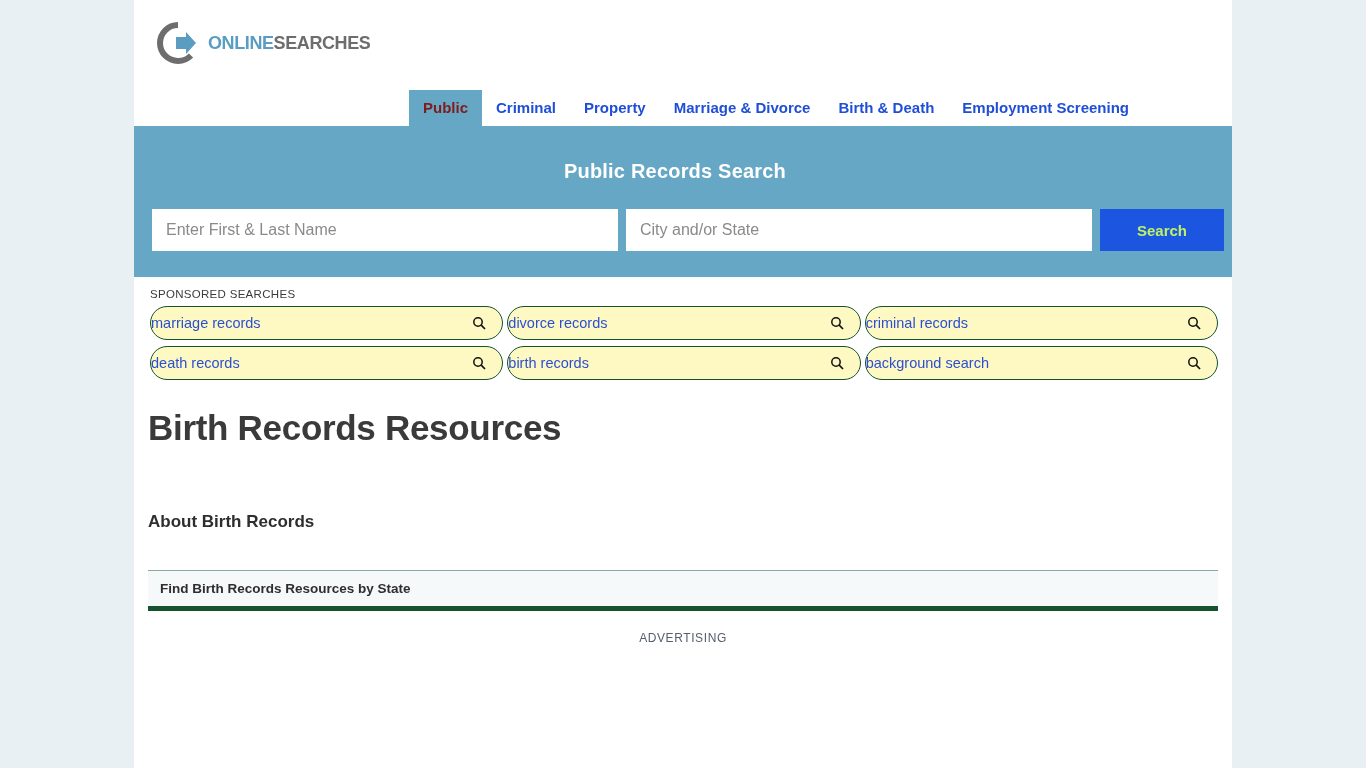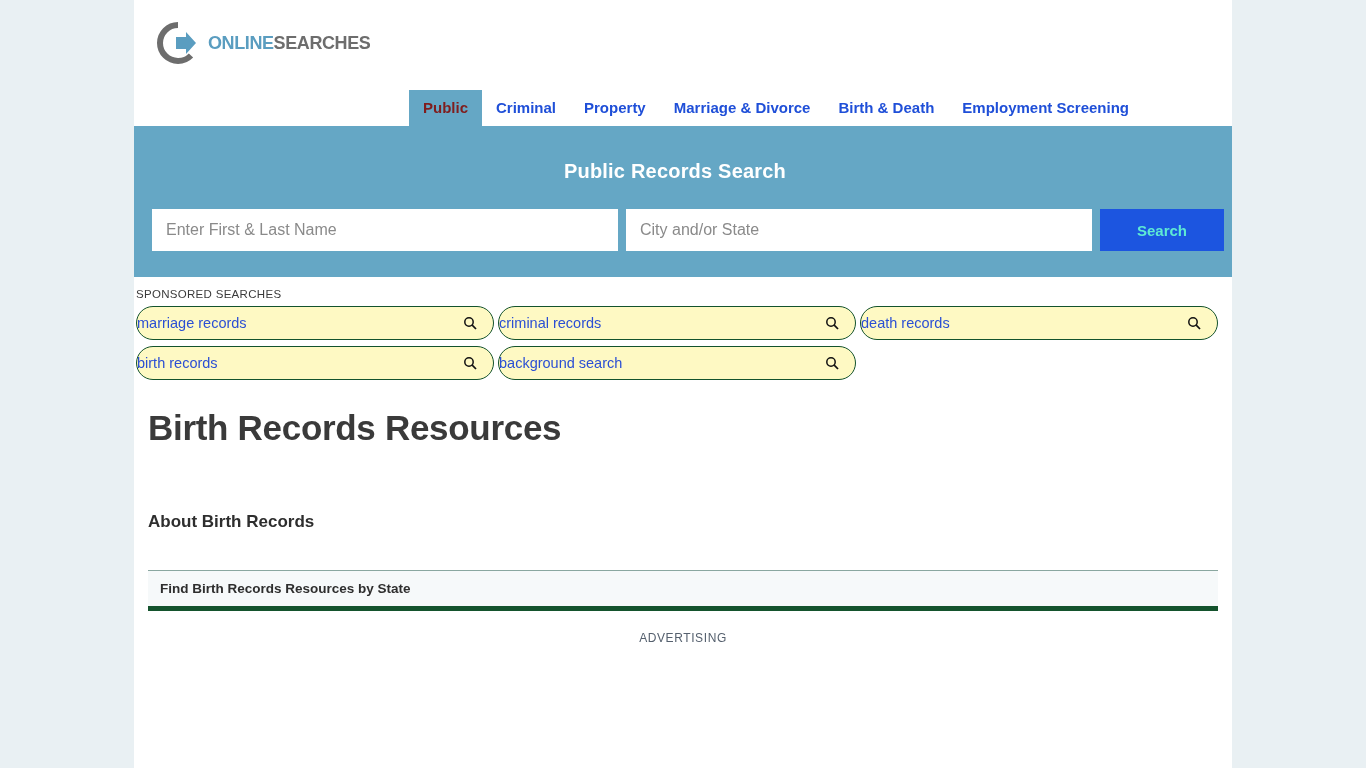--- a/index.html
+++ b/index.html
@@ -99,31 +99,31 @@
     font-family: "Liberation Sans", sans-serif;
     box-sizing: border-box;
   }
   .search-input::placeholder { color: #8a8a8a; }
   .search-input.name { flex: 0 0 466px; }
   .search-input.city { flex: 0 0 466px; }
   .search-btn {
     flex: 0 0 124px;
     height: 42px;
     background: #1c55e0;
-    color: #5eead4;
+    color: #bef264;
     border: none;
     font-size: 15px;
     font-weight: bold;
     cursor: pointer;
     font-family: "Liberation Sans", sans-serif;
   }
 
   
   .sponsored {
-    padding: 8px 14px 0 2px;
+    padding: 8px 14px 0 16px;
   }
   .sponsored-label {
     font-size: 11.5px;
     color: #3b3b3b;
     letter-spacing: 0.3px;
     margin: 3px 0 6px 0;
   }
   .pill-grid {
     display: grid;
     grid-template-columns: repeat(3, 1fr);
@@ -254,20 +254,29 @@
       <div class="pill">
         <span class="pill-text">marriage records</span>
         <span class="pill-icon">
           <svg width="14" height="14" viewBox="0 0 14 14">
               <circle cx="6" cy="6" r="4.2" fill="none" stroke="#111" stroke-width="1.5"></circle>
               <line x1="9.2" y1="9.2" x2="13" y2="13" stroke="#111" stroke-width="1.7"></line>
             </svg>
         </span>
       </div>
 
+      <div class="pill">
+        <span class="pill-text">divorce records</span>
+        <span class="pill-icon">
+          <svg width="14" height="14" viewBox="0 0 14 14">
+              <circle cx="6" cy="6" r="4.2" fill="none" stroke="#111" stroke-width="1.5"></circle>
+              <line x1="9.2" y1="9.2" x2="13" y2="13" stroke="#111" stroke-width="1.7"></line>
+            </svg>
+        </span>
+      </div>
 
       <div class="pill">
         <span class="pill-text">criminal records</span>
         <span class="pill-icon">
           <svg width="14" height="14" viewBox="0 0 14 14">
               <circle cx="6" cy="6" r="4.2" fill="none" stroke="#111" stroke-width="1.5"></circle>
               <line x1="9.2" y1="9.2" x2="13" y2="13" stroke="#111" stroke-width="1.7"></line>
             </svg>
         </span>
       </div>

